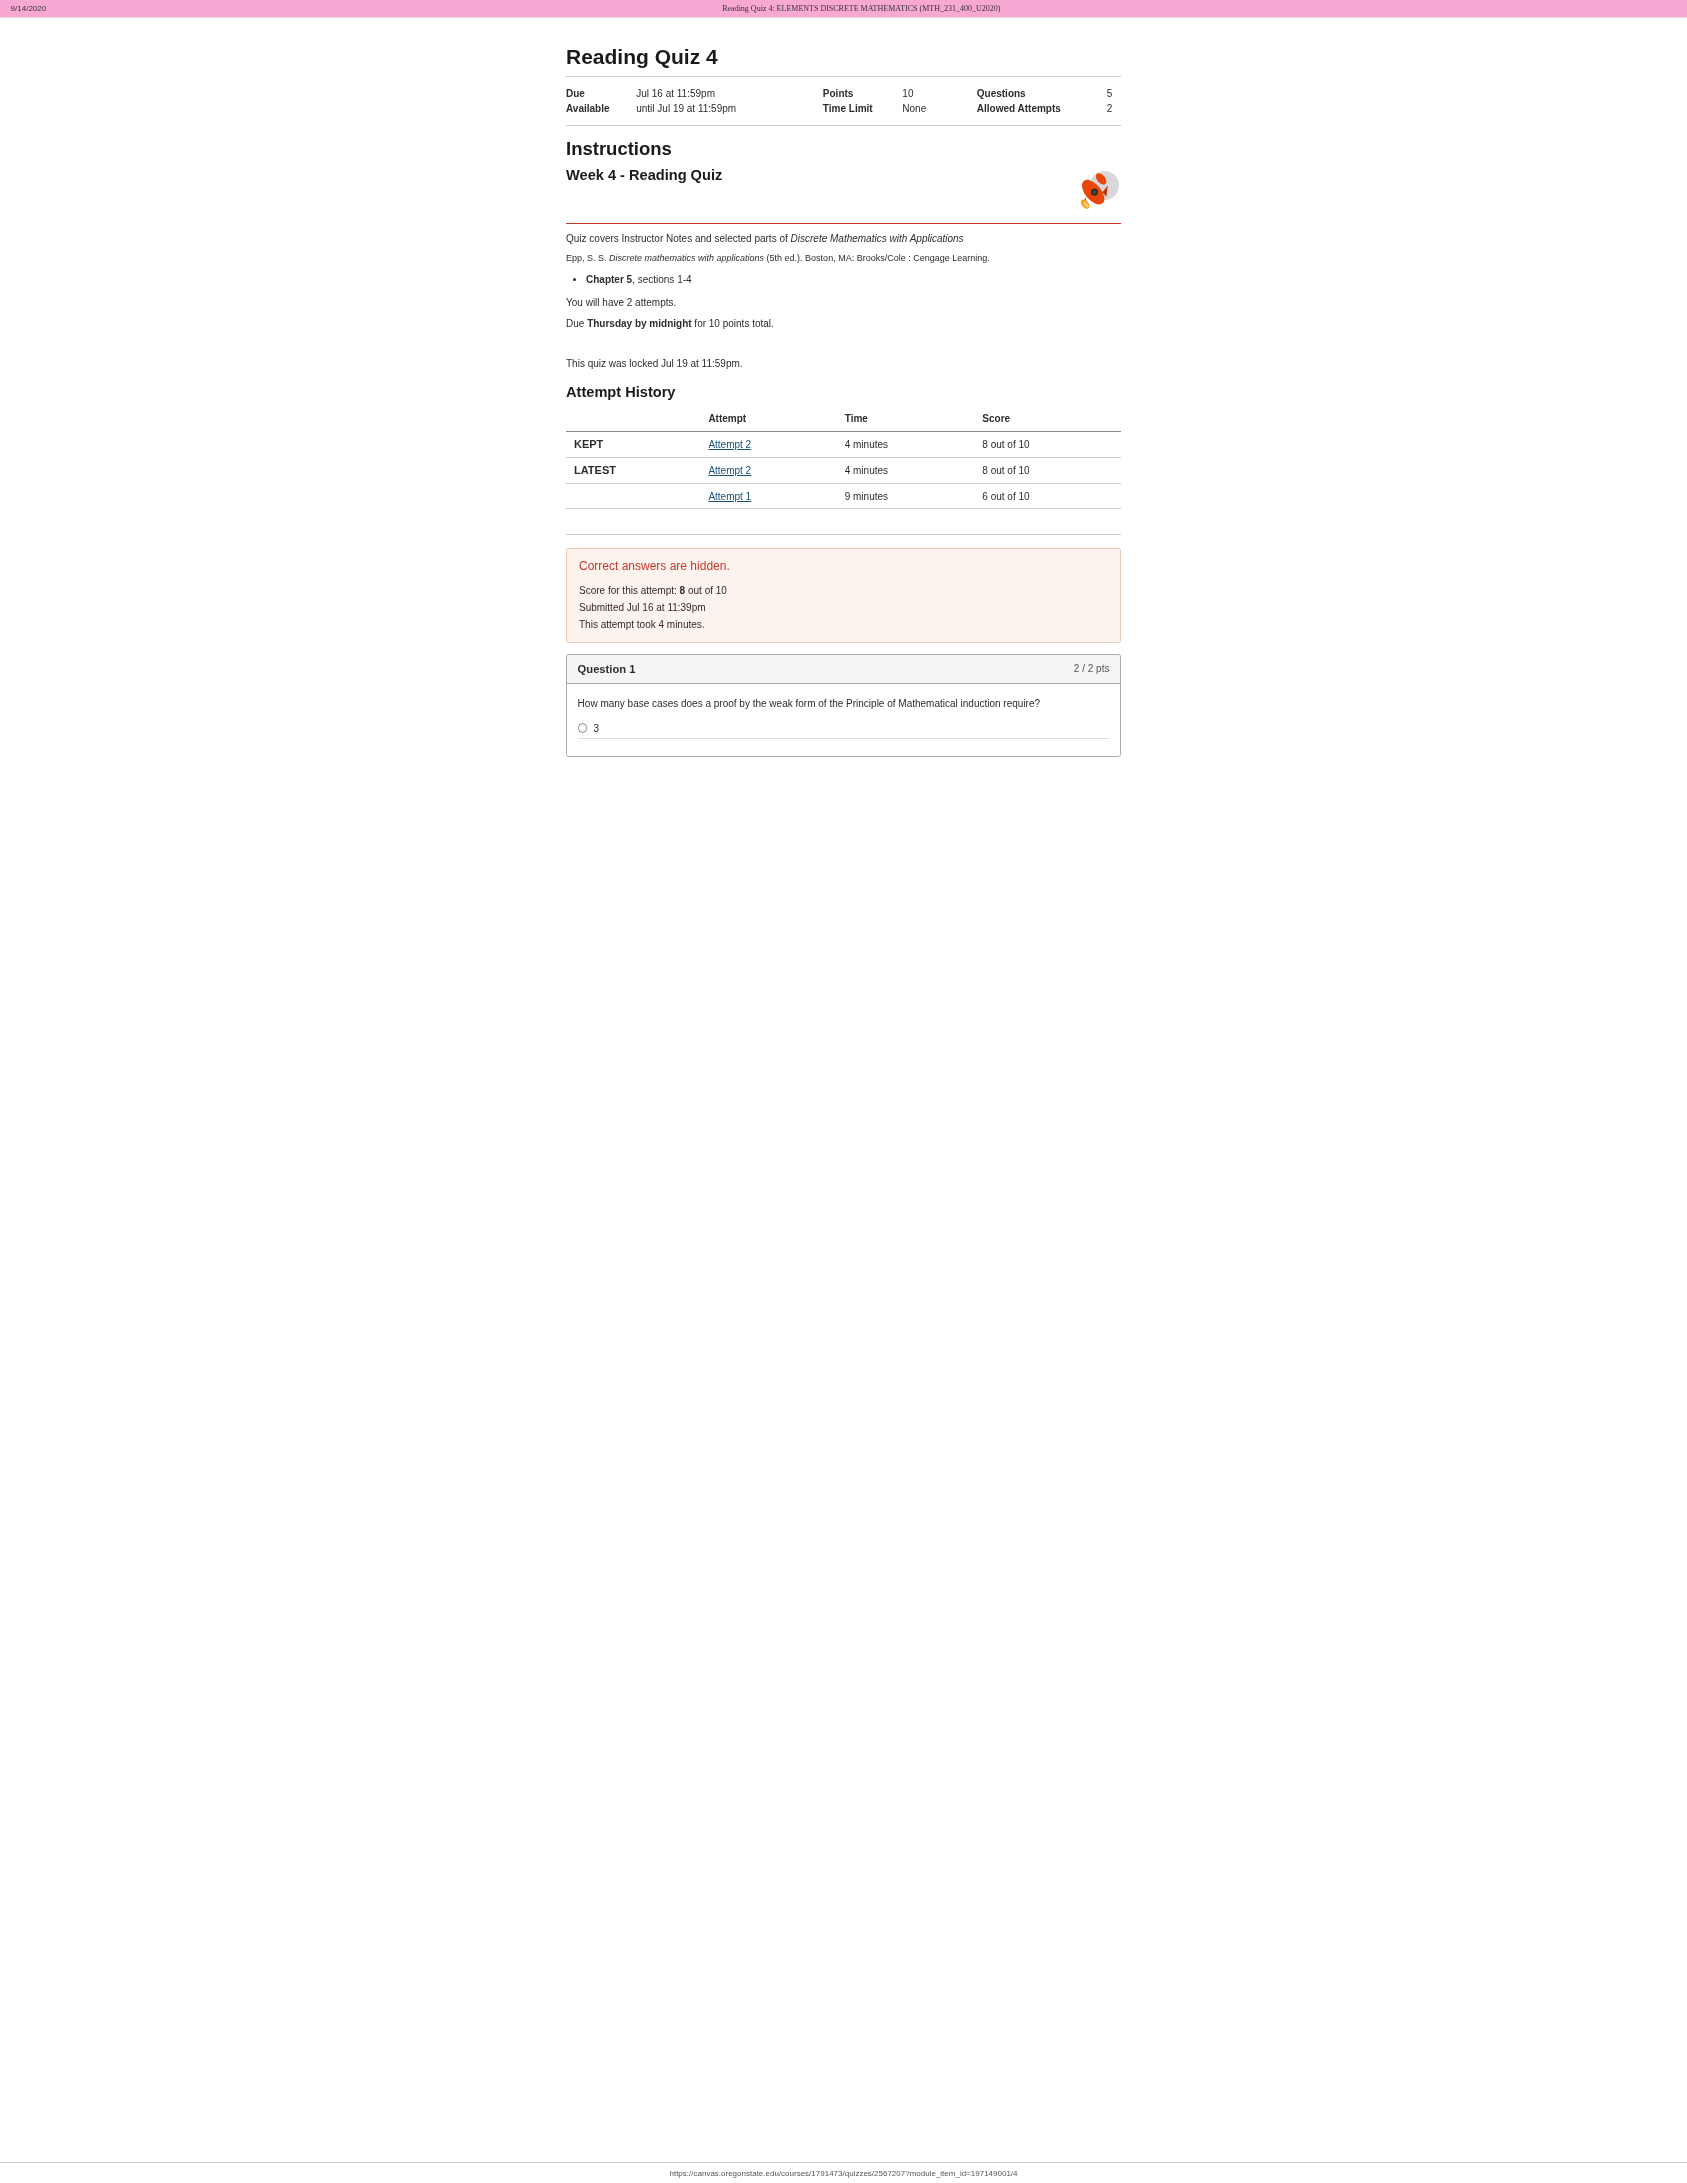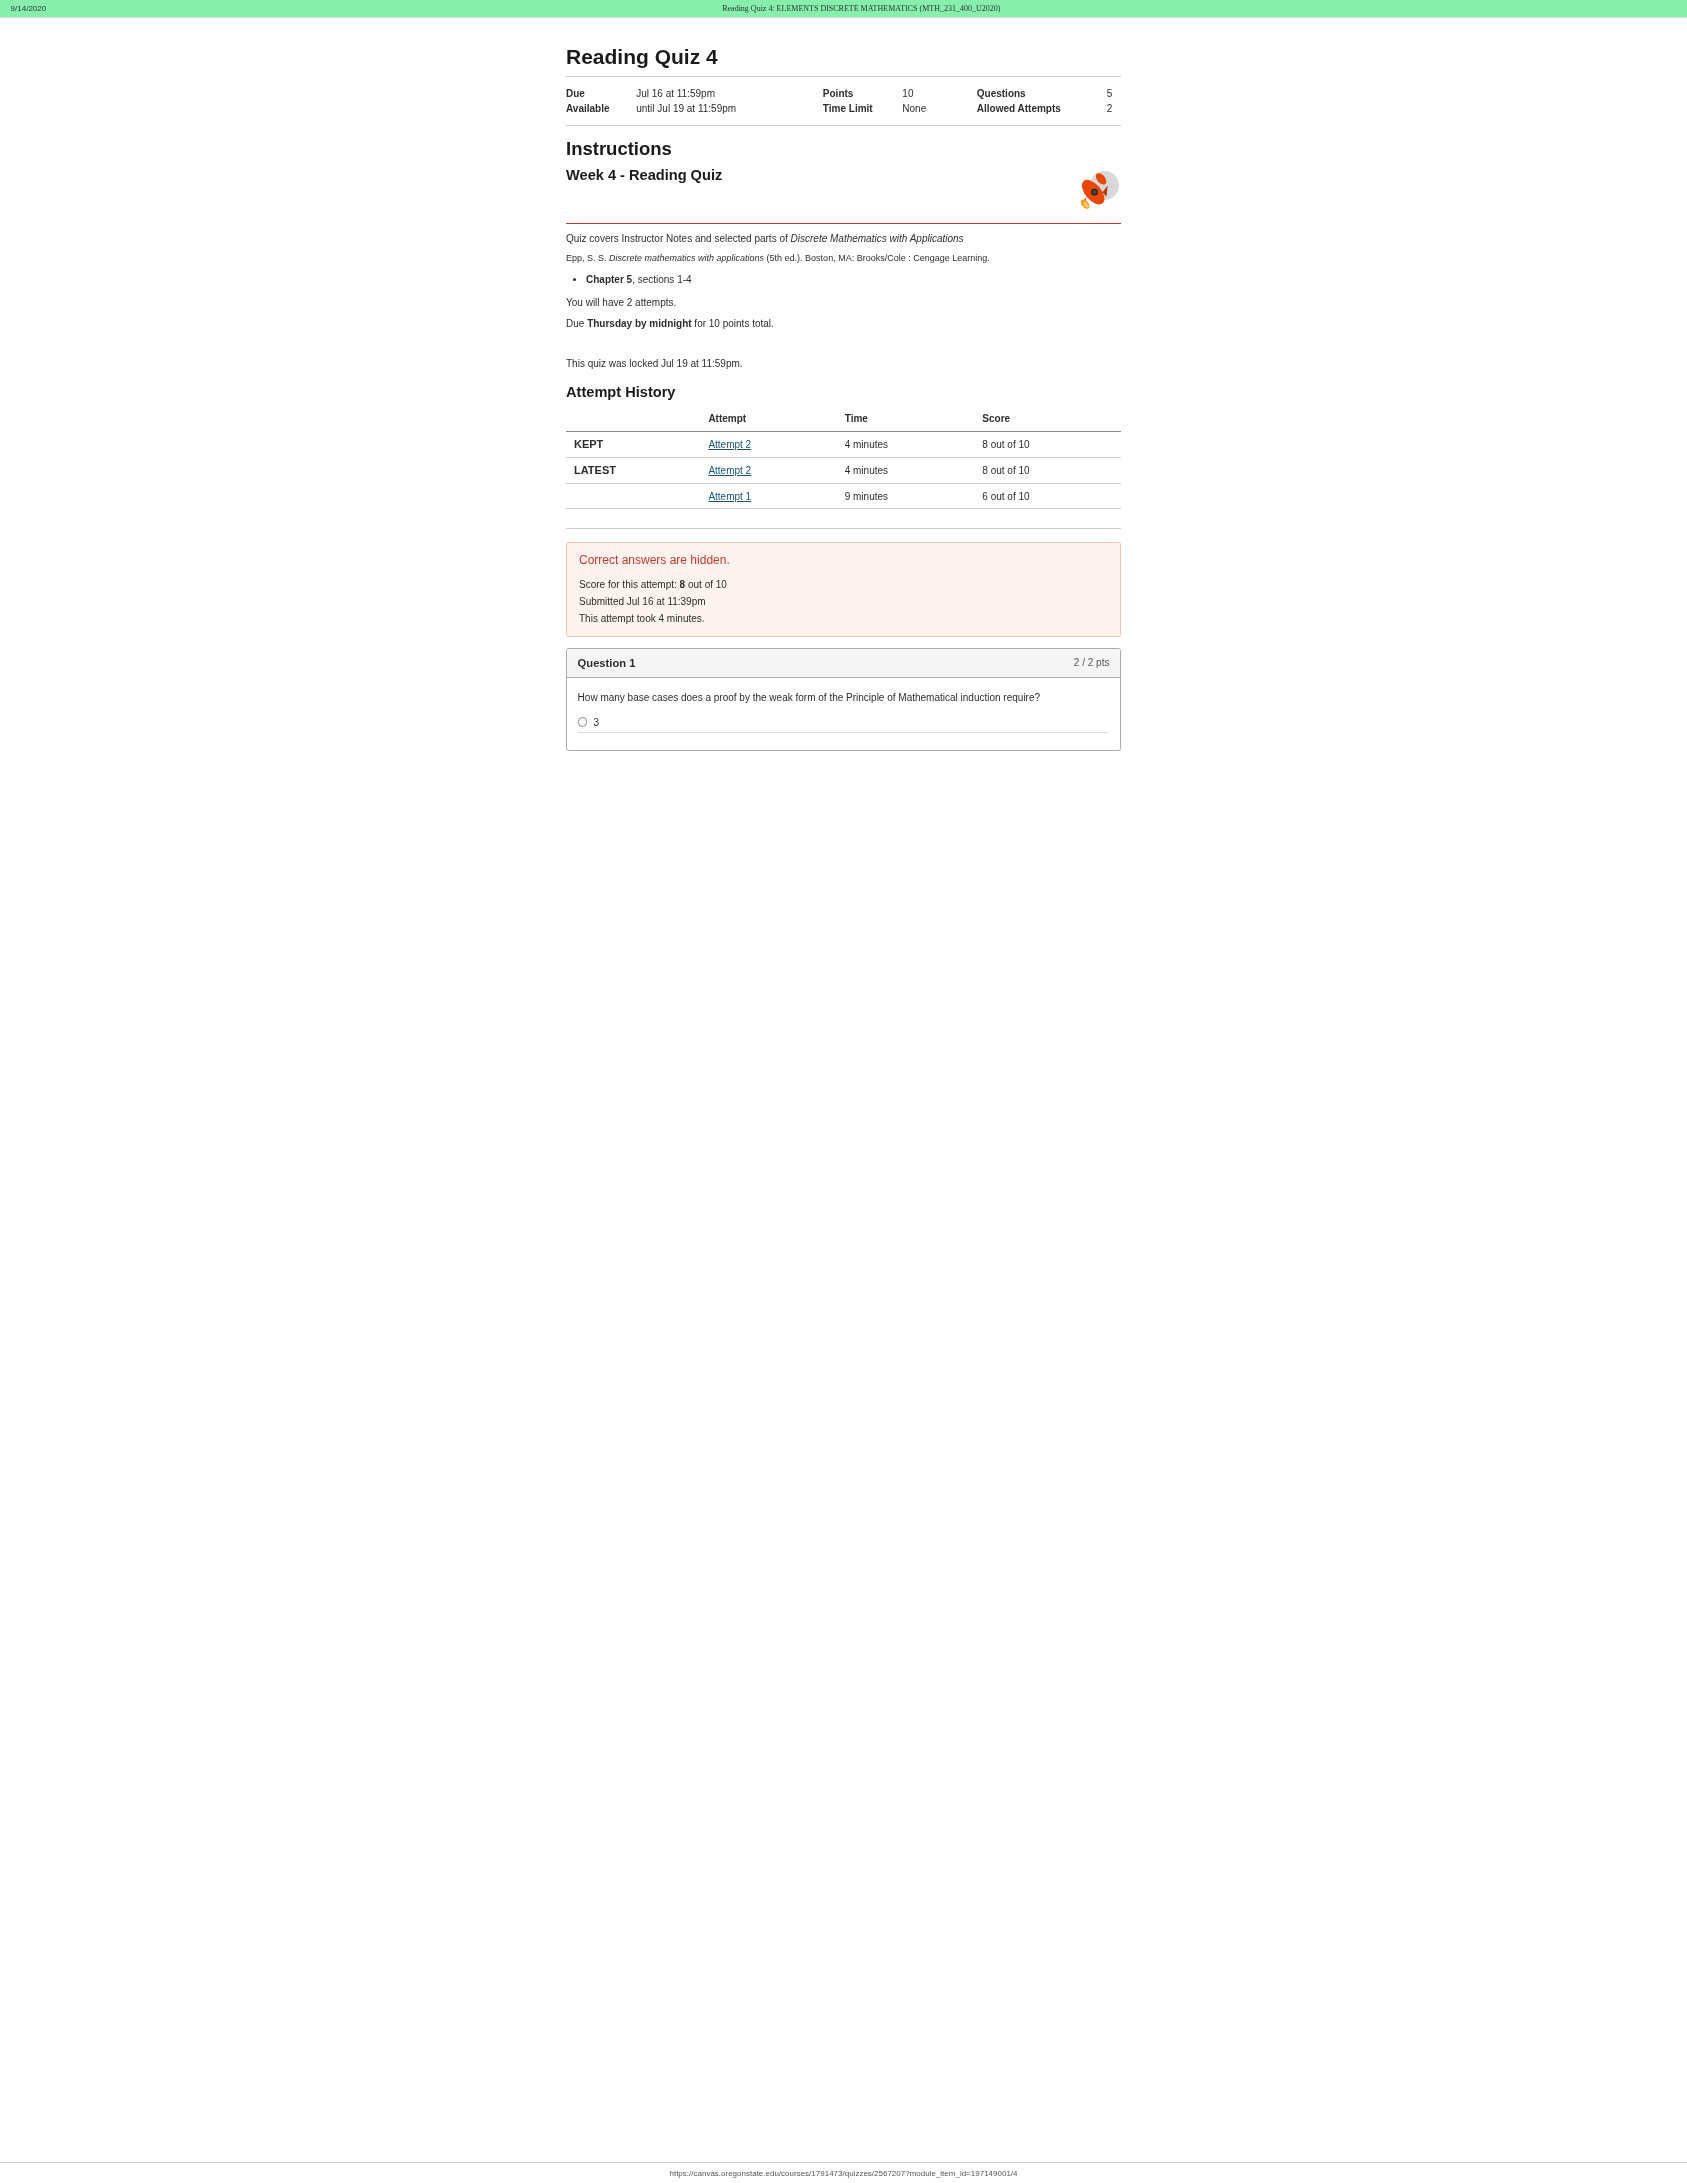--- a/index.html
+++ b/index.html
@@ -12,21 +12,21 @@
     }
 
     
     .browser-bar {
       display: flex;
       align-items: center;
       padding: 4px 10.6px;
       font-size: 8px;
       color: #555;
       border-bottom: 0.7px solid #ddd;
-      background: #86efac;
+      background: #f9a8d4;
     }
     .browser-bar .date {
       margin-right: auto;
       font-size: 8px;
       color: #333;
     }
     .browser-bar .title-center {
       flex: 1;
       text-align: center;
       font-size: 8px;
@@ -114,21 +114,21 @@
     
     .attempt-history-heading {
       font-size: 14.6px;
       color: #1a1a1a;
       margin: 13.2px 0 6.6px 0;
     }
 
     .attempt-table {
       width: 100%;
       border-collapse: collapse;
-      margin-bottom: 19px;
+      margin-bottom: 25px;
     }
     .attempt-table th {
       text-align: left;
       font-weight: bold;
       padding: 6.6px 8px;
       border-bottom: 1.3px solid #888;
       font-size: 10px;
     }
     .attempt-table td {
       padding: 6.6px 8px;

